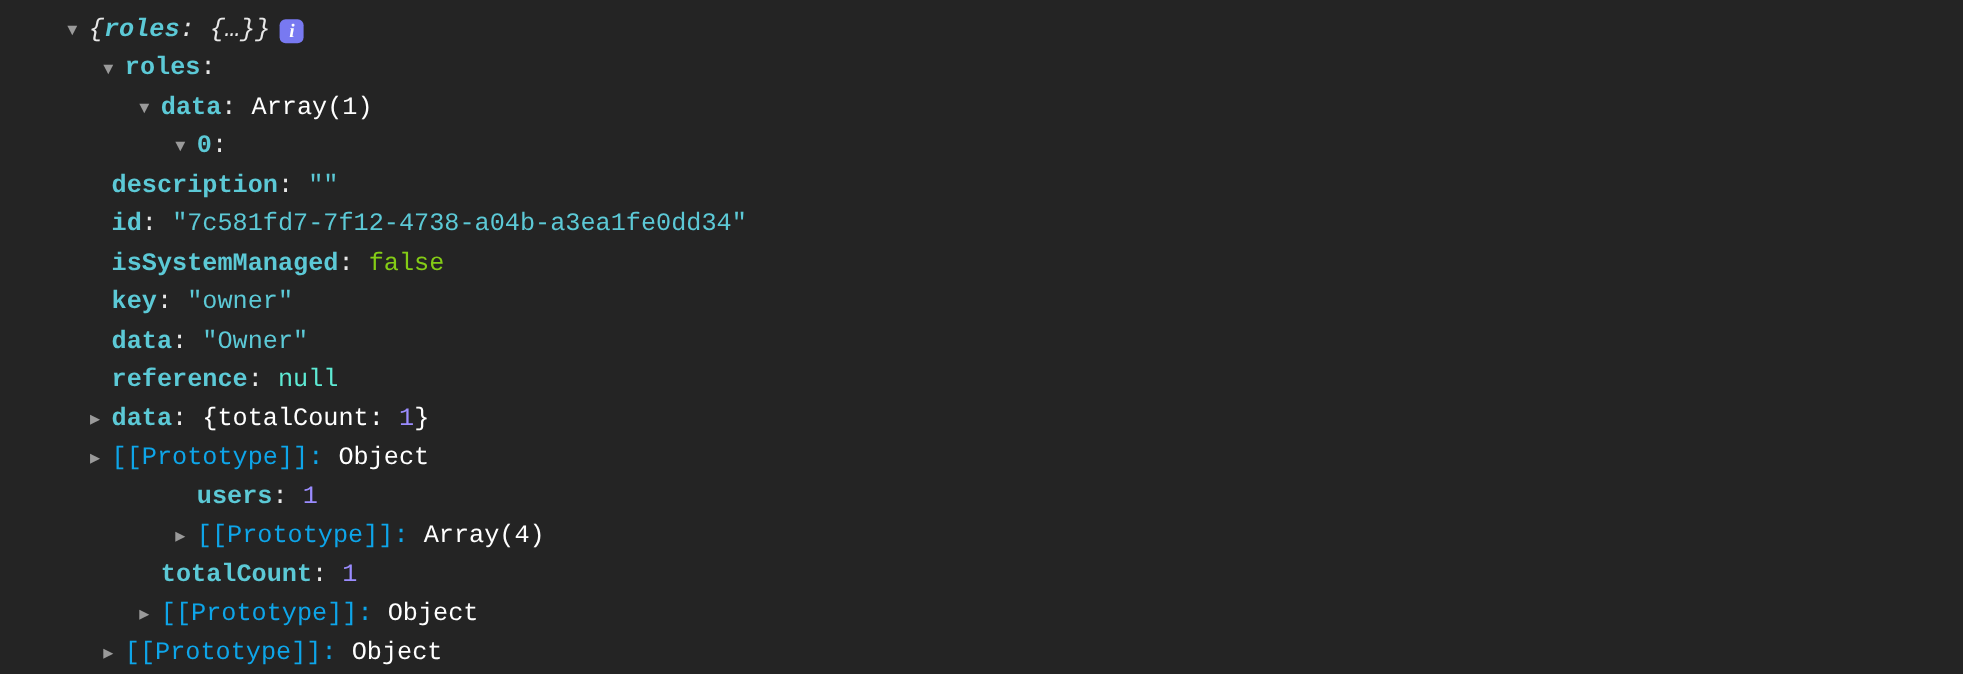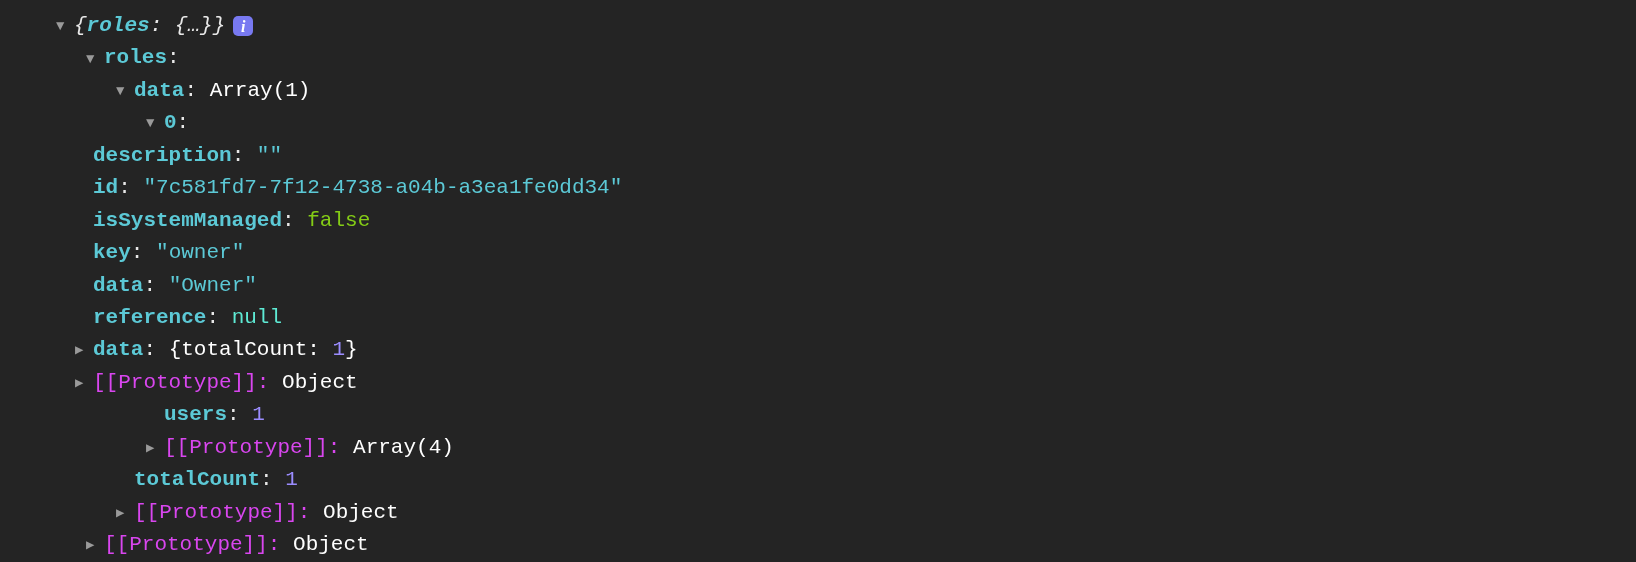--- a/index.html
+++ b/index.html
@@ -43,21 +43,21 @@
     width: 18px;
   }
   .key { color: #5cc9d6; font-weight: 600; }
   .italic { font-style: italic; color: #e8e8e8; }
   .italic-key { font-style: italic; color: #5cc9d6; font-weight: 600; }
   .punct { color: #e8e8e8; }
   .val-str { color: #5cc9d6; }
   .val-num { color: #9b8cff; }
   .val-bool { color: #84cc16; }
   .val-null { color: #5eead4; }
-  .dim { color: #d946ef; }
+  .dim { color: #0ea5e9; }
   .white { color: #ffffff; }
   .info-badge {
     display: inline-flex;
     align-items: center;
     justify-content: center;
     background: #7879f1;
     color: #fff;
     font-style: italic;
     font-family: Georgia, serif;
     font-size: 16px;

